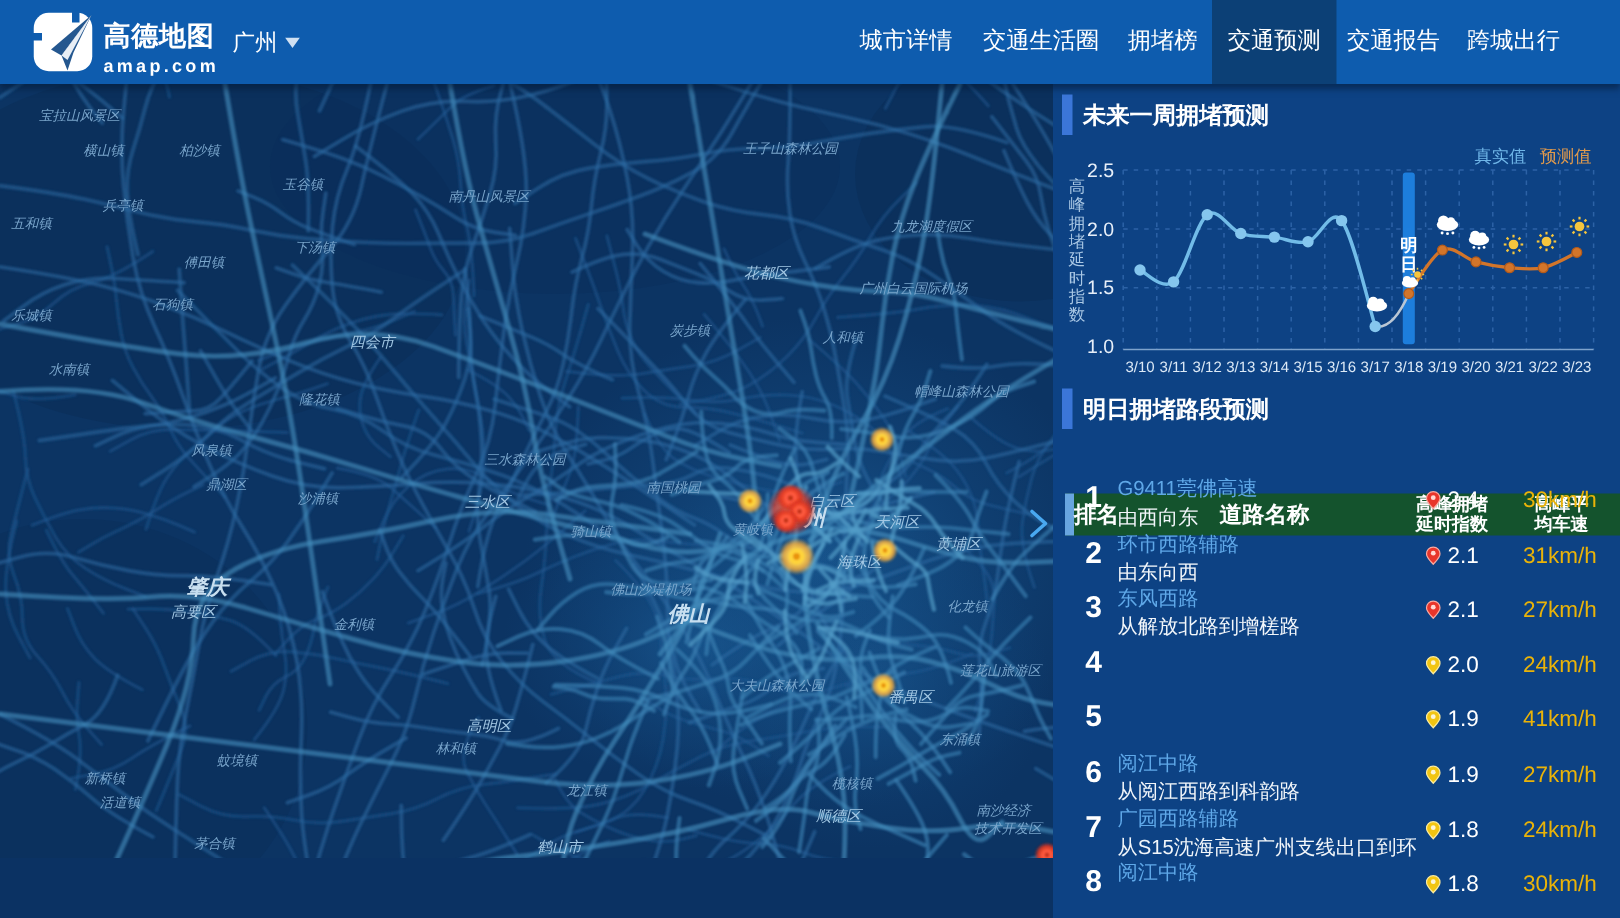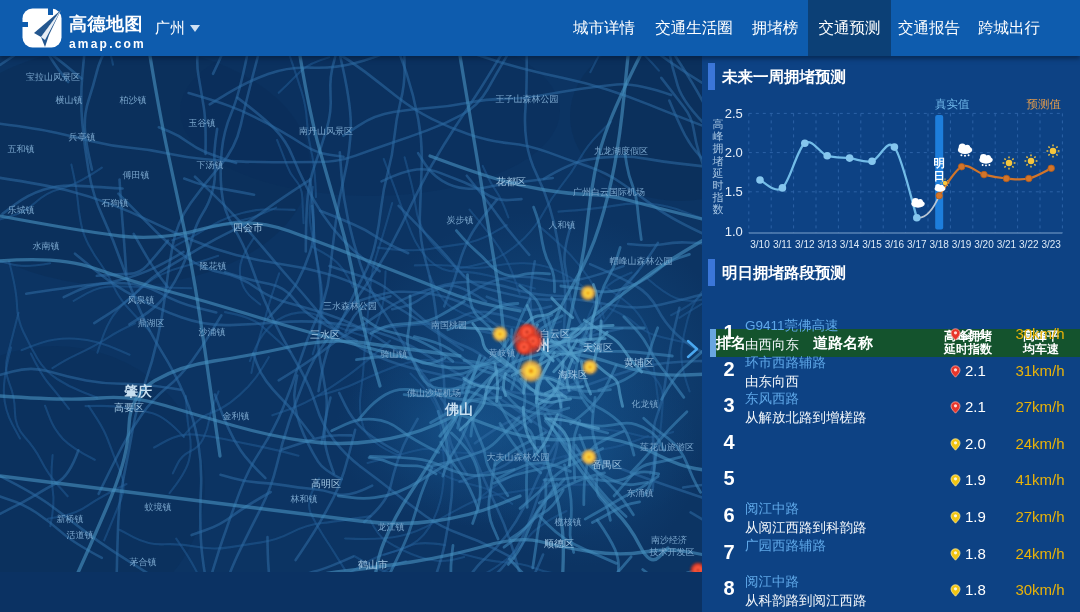--- a/index.html
+++ b/index.html
@@ -11,30 +11,30 @@
   background:#0e5cae; box-shadow:0 3px 4px rgba(3,25,54,0.55); z-index:10;padding-left:44px; }
 #logo { position:absolute; left:21px; top:7px; }
 #brand { position:absolute; left:69px; top:12px; color:#fff; }
 #brand .t1 { font-size:18px; font-weight:bold; letter-spacing:0.5px; }
 #brand .t2 { font-size:12px; font-weight:bold; letter-spacing:2.2px; margin-top:1px; }
 #city { position:absolute; left:155px; top:19px; color:#fff; font-size:15px; display:flex; align-items:center; }
 #nav .it { position:absolute; top:0; height:56px; line-height:56px; color:#fff; font-size:15.5px; text-align:center; white-space:nowrap; overflow:visible; }
 #nav .it.act { background:#0c4076; }
 
 
-#map { position:absolute; left:0; top:56px; width:710px; height:516px; overflow:hidden; }
+#map { position:absolute; left:0; top:56px; width:710px; height:516px; overflow:hidden;font-style:italic; }
 
 
 #panel { position:absolute; left:702px; top:56px; width:378px; height:556px;
   background:#0d4284; overflow:hidden; }
 .sect { position:absolute; left:20px; color:#fff; font-size:15.5px; font-weight:bold; }
 .abar { position:absolute; left:6px; width:7px; background:#3b76d8; }
 #legend { position:absolute; right:19px; top:41px; font-size:11.5px; }
 #legend .l1 { color:#6fb6e8; margin-right:9px; }
-#legend .l2 { color:#e09a4c;margin-left:48px; }
+#legend .l2 { color:#e09a4c; }
 
 
 #tbl { position:absolute; left:8px; top:230px; width:370px; }
 .thead { position:absolute; left:0px; top:0px; width:378px; height:28px; background:#14532d;
   border-left:6px solid #68a5e0;margin-top:43px; }
 .thead div { position:absolute; color:#fff; font-weight:bold; }
 .th-rank { left:0px; top:5px; font-size:15px; }
 .th-road { left:97px; top:5px; font-size:15px; }
 .th-idx  { left:228px; top:1px; font-size:12px; line-height:13px; text-align:center; }
 .th-spd  { left:307px; top:1px; font-size:12px; line-height:13px; text-align:center; }
@@ -725,32 +725,32 @@
   <div class="c-idx"><svg width="11" height="13" viewBox="0 0 11 13" style="vertical-align:-2px">
                 <path d="M5.5 0.8 C8.2 0.8 10 2.8 10 5.2 C10 8 6.8 10.6 5.5 12.2 C4.2 10.6 1 8 1 5.2 C1 2.8 2.8 0.8 5.5 0.8Z" fill="#f2c512" stroke="#faeaa0" stroke-width="0.8"></path>
                 <circle cx="5.5" cy="4.8" r="1.6" fill="#fdf6d8"></circle>
               </svg><span class="val">1.9</span></div>
   <div class="c-spd">27km/h</div>
 </div>
 <div class="trow">
   <div class="c-rank">7</div>
   <div class="c-road">
               <div class="rname">广园西路辅路</div>
+              <div class="rdesc">从S15沈海高速广州支线出口到环</div>
             </div>
   <div class="c-idx"><svg width="11" height="13" viewBox="0 0 11 13" style="vertical-align:-2px">
                 <path d="M5.5 0.8 C8.2 0.8 10 2.8 10 5.2 C10 8 6.8 10.6 5.5 12.2 C4.2 10.6 1 8 1 5.2 C1 2.8 2.8 0.8 5.5 0.8Z" fill="#f2c512" stroke="#faeaa0" stroke-width="0.8"></path>
                 <circle cx="5.5" cy="4.8" r="1.6" fill="#fdf6d8"></circle>
               </svg><span class="val">1.8</span></div>
   <div class="c-spd">24km/h</div>
 </div>
 <div class="trow">
   <div class="c-rank">8</div>
   <div class="c-road">
               <div class="rname">阅江中路</div>
-              <div class="rdesc">从科韵路到阅江西路</div>
             </div>
   <div class="c-idx"><svg width="11" height="13" viewBox="0 0 11 13" style="vertical-align:-2px">
                 <path d="M5.5 0.8 C8.2 0.8 10 2.8 10 5.2 C10 8 6.8 10.6 5.5 12.2 C4.2 10.6 1 8 1 5.2 C1 2.8 2.8 0.8 5.5 0.8Z" fill="#f2c512" stroke="#faeaa0" stroke-width="0.8"></path>
                 <circle cx="5.5" cy="4.8" r="1.6" fill="#fdf6d8"></circle>
               </svg><span class="val">1.8</span></div>
   <div class="c-spd">30km/h</div>
 </div>
       </div>
     </div>
   </div>

